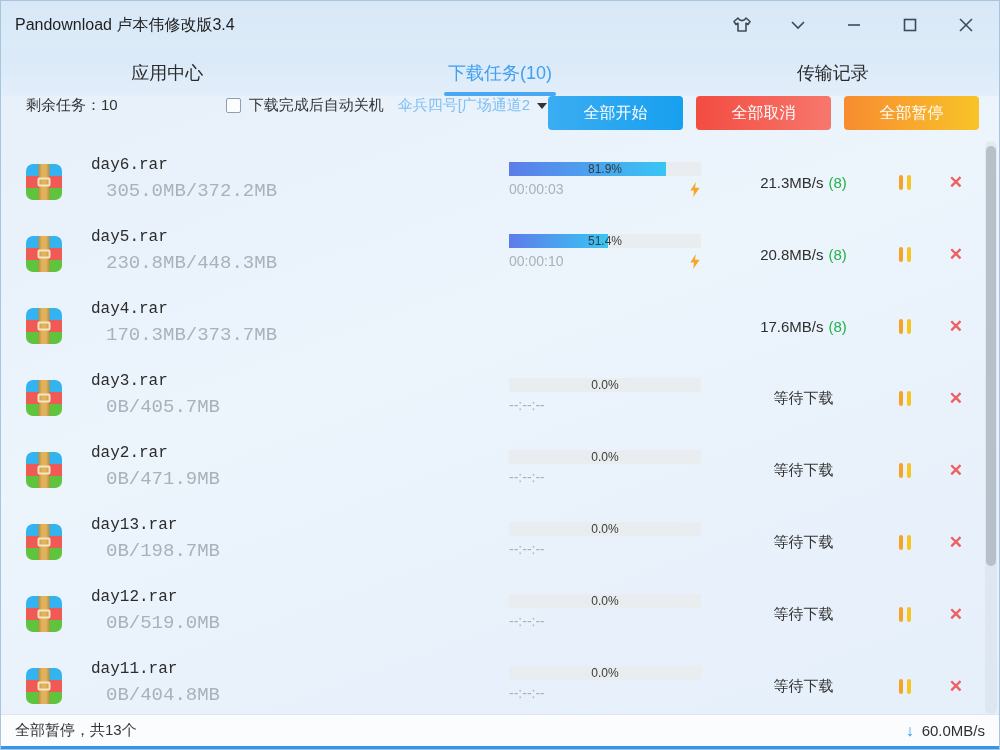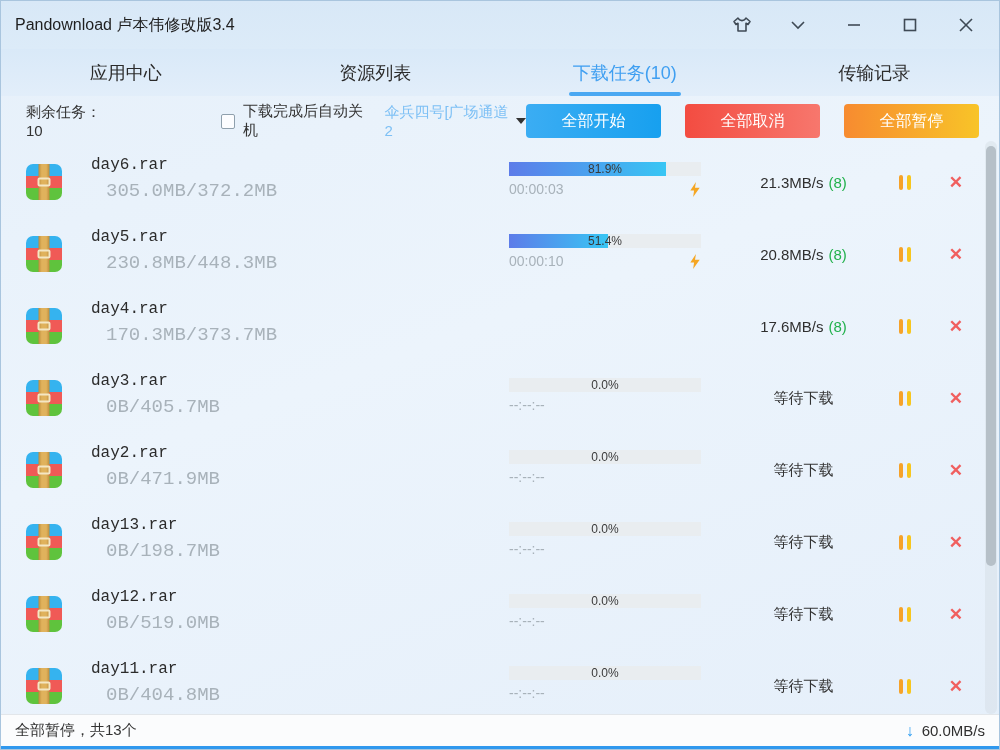--- a/index.html
+++ b/index.html
@@ -19,31 +19,31 @@
 
   
   .tabbar { height:47px; display:flex; background:linear-gradient(180deg,#d9e9f8,#e2eefa); }
   .tab { flex:1; display:flex; align-items:center; justify-content:center;
          font-size:18px; color:#2b2b2b; position:relative; }
   .tab.active { color:#3f9ff1; }
   .tab.active .underline { position:absolute; bottom:0; left:50%; transform:translateX(-50%);
          width:112px; height:4px; background:#4aa8f2; border-radius:2px; }
 
   
-  .toolbar { height:50px; display:flex; align-items:center; padding:0 10px 0 25px; }
+  .toolbar { height:50px; display:flex; align-items:flex-start; padding:0 10px 0 25px; }
   .remaining { font-size:15px; color:#333; }
   .chk-wrap { display:flex; align-items:center; margin-left:108px; }
   .checkbox { width:15px; height:15px; border:1px solid #8fa0ad; background:rgba(255,255,255,.85);
               border-radius:2px; display:inline-block; }
   .chk-label { font-size:15px; color:#333; margin-left:8px; }
   .dropdown { display:flex; align-items:center; margin-left:14px; cursor:default; }
   .dd-text { font-size:15px; color:#7ec0f5; }
   .dd-caret { width:0; height:0; border-left:5px solid transparent; border-right:5px solid transparent;
               border-top:6px solid #333; margin-left:7px; }
-  .tool-btns { margin-left:auto; display:flex; gap:24px; padding-right:10px; }
+  .tool-btns { margin-left:auto; display:flex; gap:13px; padding-right:10px; }
   .tool-btn { width:135px; height:34px; border:none; border-radius:4px; color:#fff; font-size:16px;
               font-family:"Liberation Sans", sans-serif; cursor:default; }
   .btn-start  { background:linear-gradient(90deg,#3badf3,#17a0ef); }
   .btn-pause  { background:linear-gradient(90deg,#f78b30,#f8c428); }
   .btn-cancel { background:linear-gradient(90deg,#f34c41,#f7776d); }
 
   
   .list { height:570px; overflow:hidden; position:relative; }
   .row { height:72px; position:relative; }
   .rar-icon { position:absolute; left:25px; top:18px; width:36px; height:36px; border-radius:7px;
@@ -125,23 +125,20 @@
             <line x1="14" y1="2" x2="2" y2="14"></line>
           </svg>
       </span>
     </div>
   </div>
 
   <div class="tabbar">
     <div class="tab">
         <span>应用中心</span>
       </div>
-    <div class="tab">
-        <span>资源列表</span>
-      </div>
     <div class="tab active">
         <span>下载任务(10)</span>
         <span class="underline"></span>
       </div>
     <div class="tab">
         <span>传输记录</span>
       </div>
   </div>
 
   <div class="toolbar">

